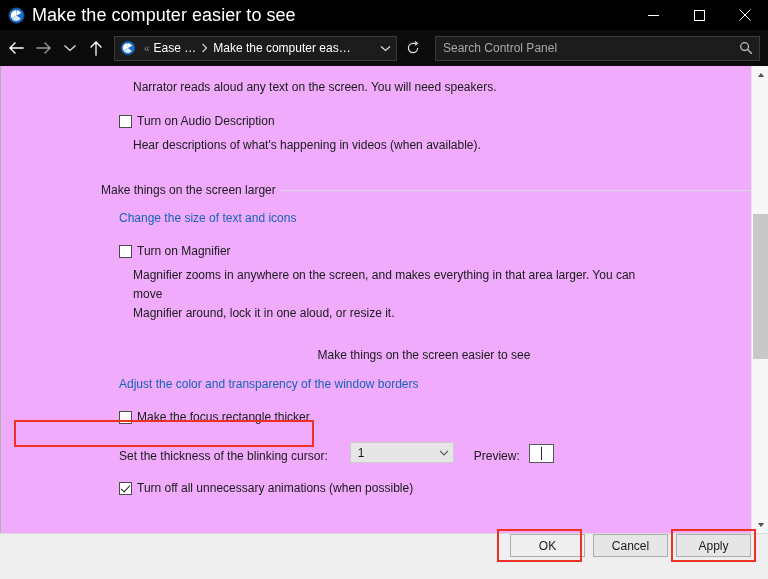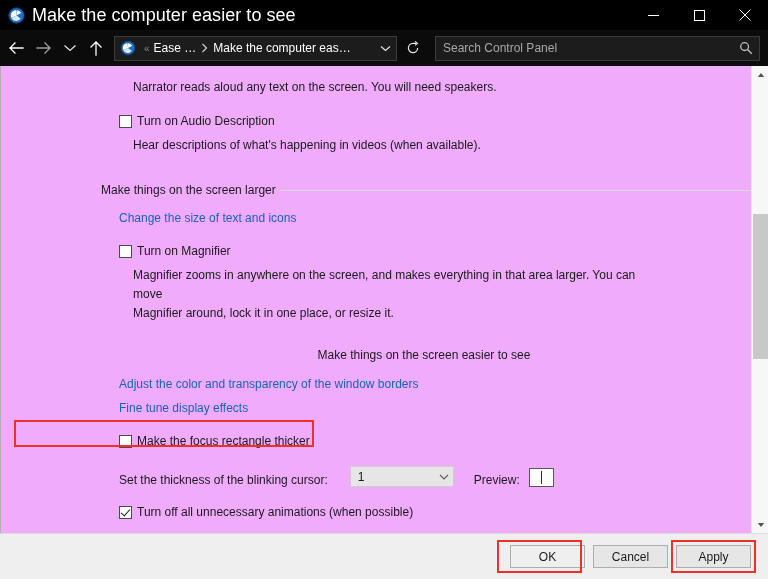--- a/index.html
+++ b/index.html
@@ -349,21 +349,20 @@
     background: #c8c8c8;
   }
 
   
   .footer {
     height: 46px;
     background: #efefef;
     border-top: 1px solid #dcdcdc;
     flex: 0 0 auto;
     display: flex;
-    align-items: center;
     justify-content: flex-end;
     padding-right: 17px;
     position: relative;
     box-sizing: border-box;
   }
   .btn {
     width: 75px;
     height: 23px;
     background: #e6e6e6;
     border: 1px solid #adadad;
@@ -501,31 +500,30 @@
           <span class="rule"></span>
         </div>
 
         <a class="link" style="margin-top:14px;">Change the size of text and icons</a>
 
         <div class="row-check" style="margin-top:17px;">
           <span class="cb"></span>
           <span class="cb-label">Turn on Magnifier</span>
         </div>
         <div class="desc" style="margin-top:7px;">Magnifier zooms in anywhere on the screen, and makes everything in that area larger. You can move</div>
-        <div class="desc">Magnifier around, lock it in one place, or resize it.</div>
+        <div class="desc">Magnifier around, lock it in one aloud, or resize it.</div>
 
         
         <div class="section-head" style="margin-top:25px;flex-direction:column;">
           <span class="title">Make things on the screen easier to see</span>
           <span class="rule"></span>
         </div>
 
         <a class="link" style="margin-top:14px;">Adjust the color and transparency of the window borders</a>
         <br>
-        <a class="link" style="margin-top:9px;">Fine tune display effects</a>
 
         <div class="row-check" style="margin-top:17px;">
           <span class="cb"></span>
           <span class="cb-label">Make the focus rectangle thicker</span>
         </div>
 
         <div class="thickrow" style="margin-top:17px;">
           <span class="lbl">Set the thickness of the blinking cursor:</span>
           <span class="combo">
             <span class="val">1</span>

